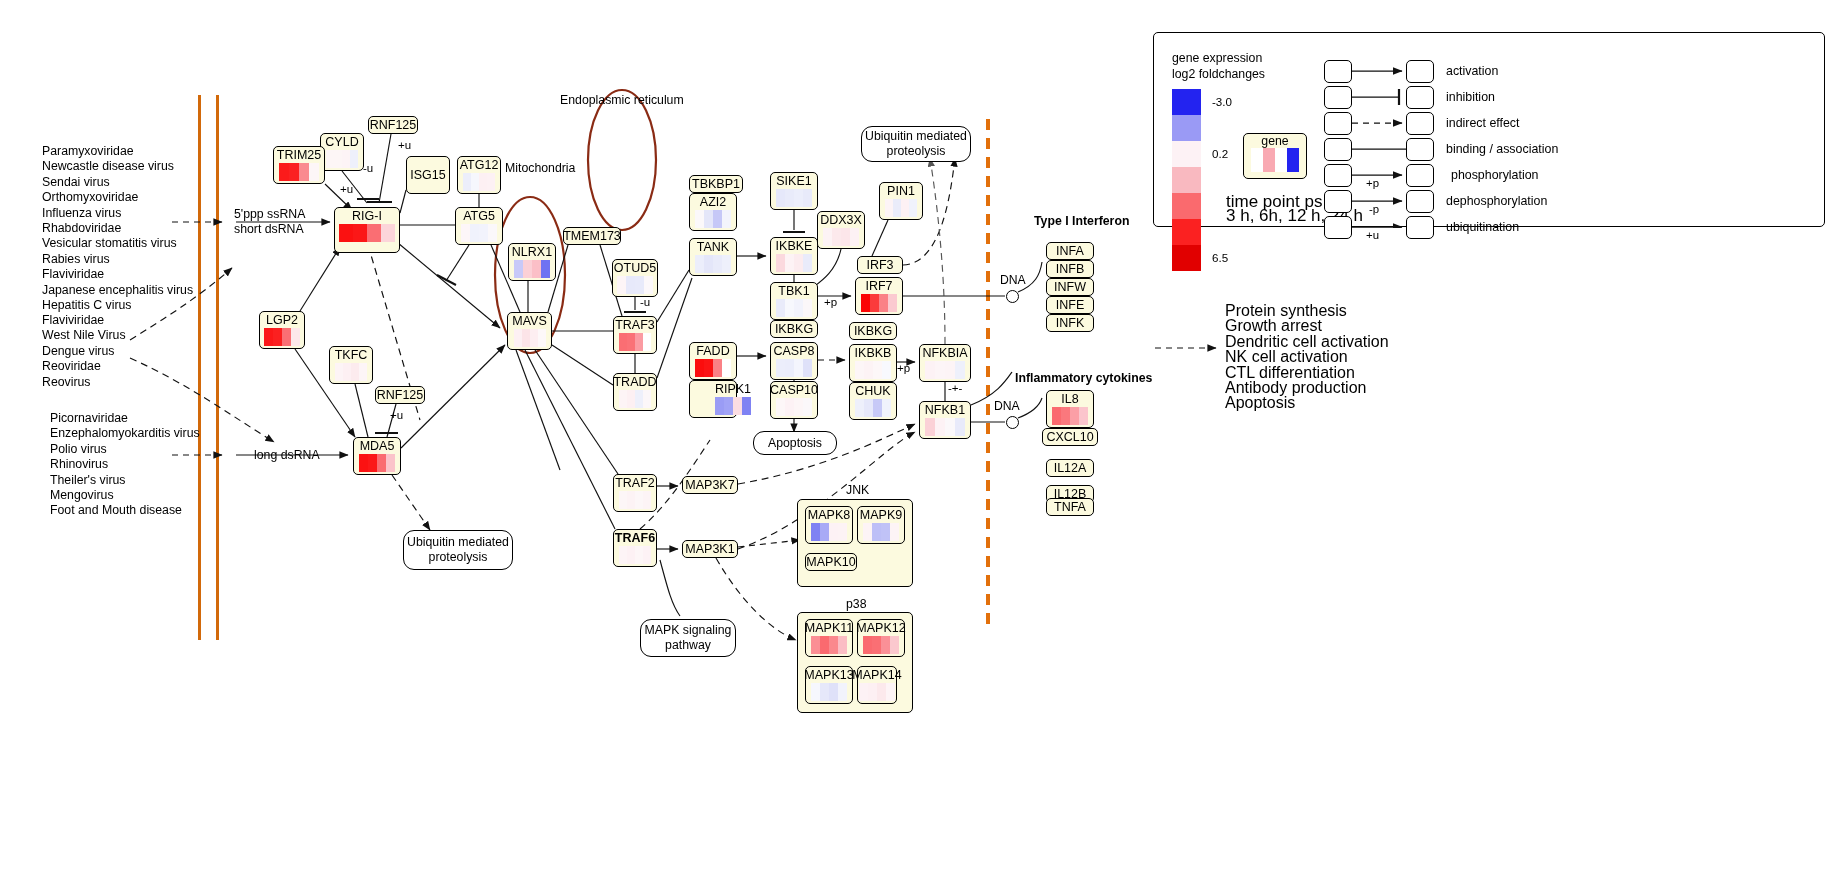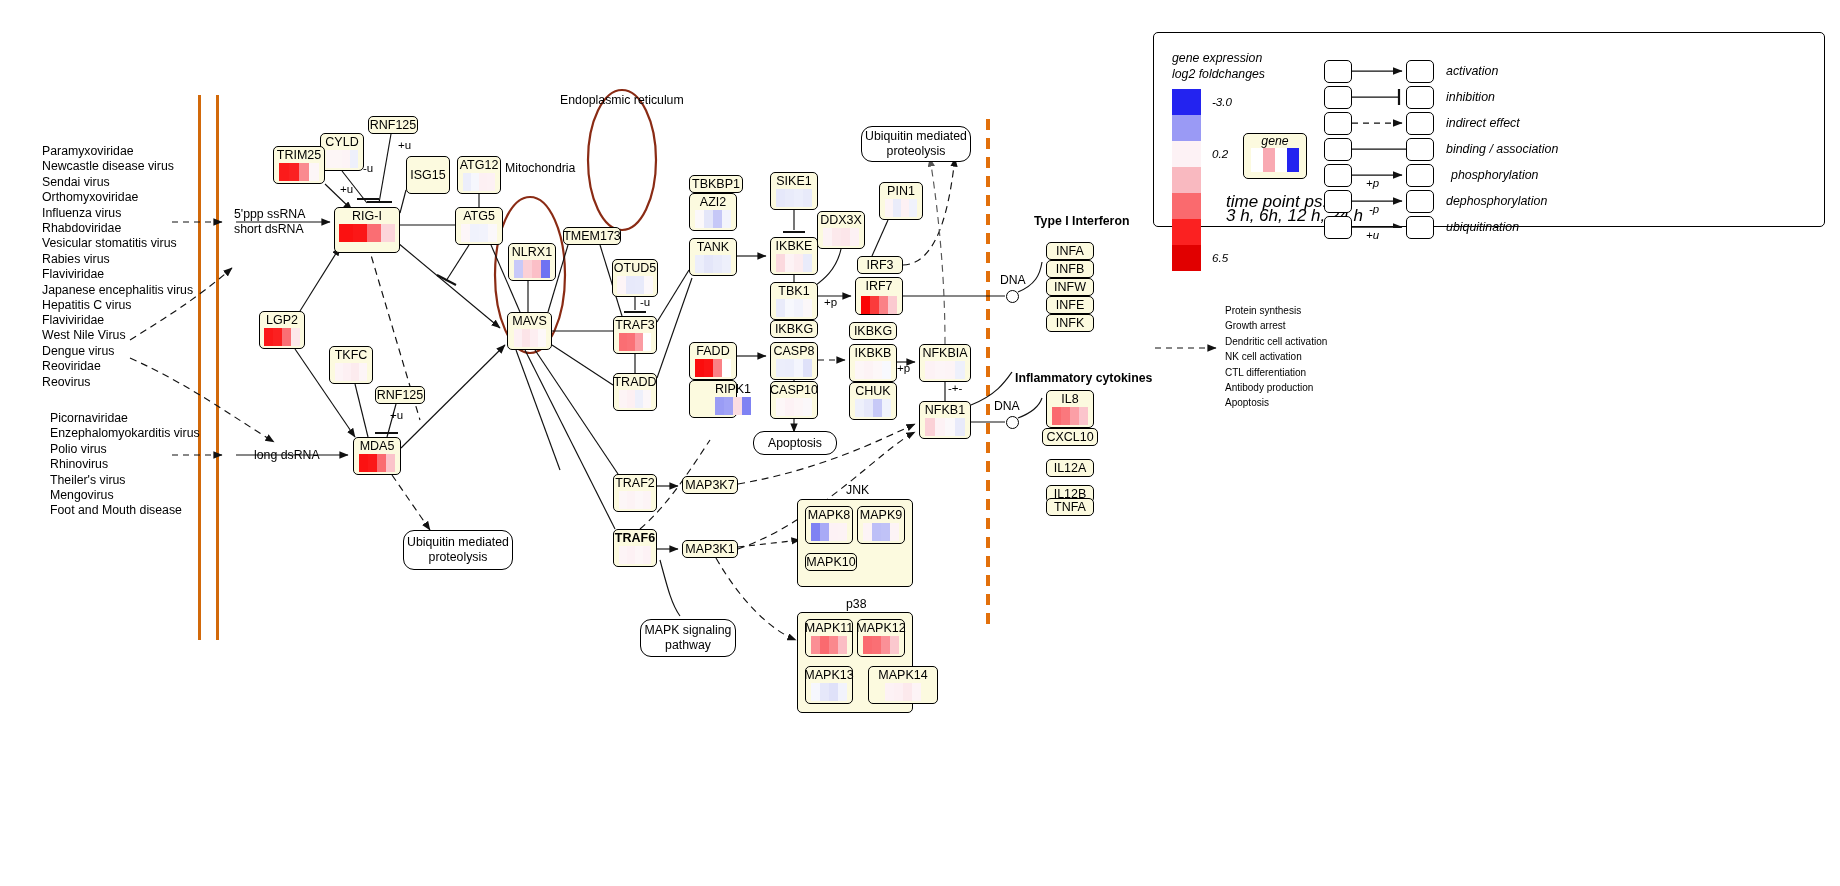--- a/index.html
+++ b/index.html
@@ -33,37 +33,37 @@
   .group-box{position:absolute;background:#fcfadf;border:1.1px solid #000;border-radius:5px;}
 
   .memline{position:absolute;background:#d2690a;width:3px;}
   .memdash{position:absolute;width:4px;background:repeating-linear-gradient(
             to bottom,#e2700b 0 11px,transparent 11px 19px);}
 
   .elabel{position:absolute;font-size:11.5px;background:transparent;}
 
   
   .legend{position:absolute;left:1153px;top:32px;width:672px;height:195px;
-          border:1.3px solid #000;background:#fff;border-radius:5px;box-sizing:border-box;font-style:italic;}
+          border:1.3px solid #000;background:#fff;border-radius:5px;box-sizing:border-box;}
   .legend-title{position:absolute;left:18px;top:18px;font-size:12.3px;line-height:15.5px;white-space:pre;}
   .cbar{position:absolute;left:18px;width:29px;height:26px;}
   .cbar-lab{position:absolute;font-size:11.6px;}
   .legend-gene{position:absolute;left:89px;top:100px;width:62px;height:44px;
                background:#fcfadf;border:1.2px solid #000;border-radius:5px;
                display:flex;flex-direction:column;align-items:center;}
   .legend-gene .lab{font-size:12.3px;line-height:14px;}
   .legend-gene .bars{display:flex;}
   .legend-gene .bars i{width:12px;height:24px;display:block;}
   .legend-tp{position:absolute;left:72px;top:162px;font-size:17px;line-height:13.5px;white-space:pre;}
   .lg-box{position:absolute;width:28px;height:23px;border:1.3px solid #000;
           background:#fff;border-radius:5px;box-sizing:border-box;}
   .lg-text{position:absolute;font-size:12.4px;white-space:nowrap;}
   .lg-sym{position:absolute;font-size:11.4px;}
 
-  .rightnote{position:absolute;left:1225px;top:303px;font-size:10px;line-height:15.4px;white-space:pre;}
+  .rightnote{position:absolute;left:1225px;top:303px;font-size:16px;line-height:15.4px;white-space:pre;}
   .dna-lab{position:absolute;font-size:12.2px;}
 </style>
 </head>
 <body>
 
 <div class="canvas">
 
 
   <div class="memline" style="left:198px;top:95px;height:545px;"></div>
   <div class="memline" style="left:216px;top:95px;height:545px;"></div>
@@ -481,21 +481,21 @@
         <div class="bars">
           <i style="background: rgb(253, 244, 246); width: 8px; height: 18px;"></i>
           <i style="background: rgb(234, 236, 250); width: 8px; height: 18px;"></i>
           <i style="background: rgb(253, 241, 244); width: 8px; height: 18px;"></i>
           <i style="background: rgb(240, 242, 252); width: 8px; height: 18px;"></i>
         </div>
       </div>
       <div class="node plain" style="left: 857px; top: 256px; width: 46px; height: 18px;">
         <div class="lab">IRF3</div>
       </div>
-      <div class="node" style="left: 855px; top: 277px; width: 48px; height: 38px; justify-content: space-between;">
+      <div class="node" style="left: 855px; top: 277px; width: 48px; height: 38px;">
         <div class="lab">IRF7</div>
         <div class="bars">
           <i style="background: rgb(251, 5, 5); width: 9px; height: 18px;"></i>
           <i style="background: rgb(251, 59, 59); width: 9px; height: 18px;"></i>
           <i style="background: rgb(250, 129, 134); width: 9px; height: 18px;"></i>
           <i style="background: rgb(251, 202, 208); width: 9px; height: 18px;"></i>
         </div>
       </div>
       <div class="node plain" style="left: 849px; top: 322px; width: 48px; height: 18px;">
         <div class="lab">IKBKG</div>
@@ -631,21 +631,21 @@
       </div>
       <div class="node" style="left: 805px; top: 666px; width: 48px; height: 38px;">
         <div class="lab">MAPK13</div>
         <div class="bars">
           <i style="background: rgb(246, 247, 253); width: 9px; height: 18px;"></i>
           <i style="background: rgb(230, 232, 250); width: 9px; height: 18px;"></i>
           <i style="background: rgb(223, 225, 249); width: 9px; height: 18px;"></i>
           <i style="background: rgb(242, 243, 252); width: 9px; height: 18px;"></i>
         </div>
       </div>
-      <div class="node" style="left: 857px; top: 666px; width: 70px; height: 38px; margin-left: 11px;">
+      <div class="node" style="left: 857px; top: 666px; width: 40px; height: 38px;">
         <div class="lab">MAPK14</div>
         <div class="bars">
           <i style="background: rgb(253, 242, 245); width: 9px; height: 18px;"></i>
           <i style="background: rgb(253, 240, 243); width: 9px; height: 18px;"></i>
           <i style="background: rgb(252, 233, 236); width: 9px; height: 18px;"></i>
           <i style="background: rgb(253, 244, 246); width: 9px; height: 18px;"></i>
         </div>
       </div>
       <div class="node plain" style="left: 1046px; top: 242px; width: 48px; height: 18px;">
         <div class="lab">INFA</div>

